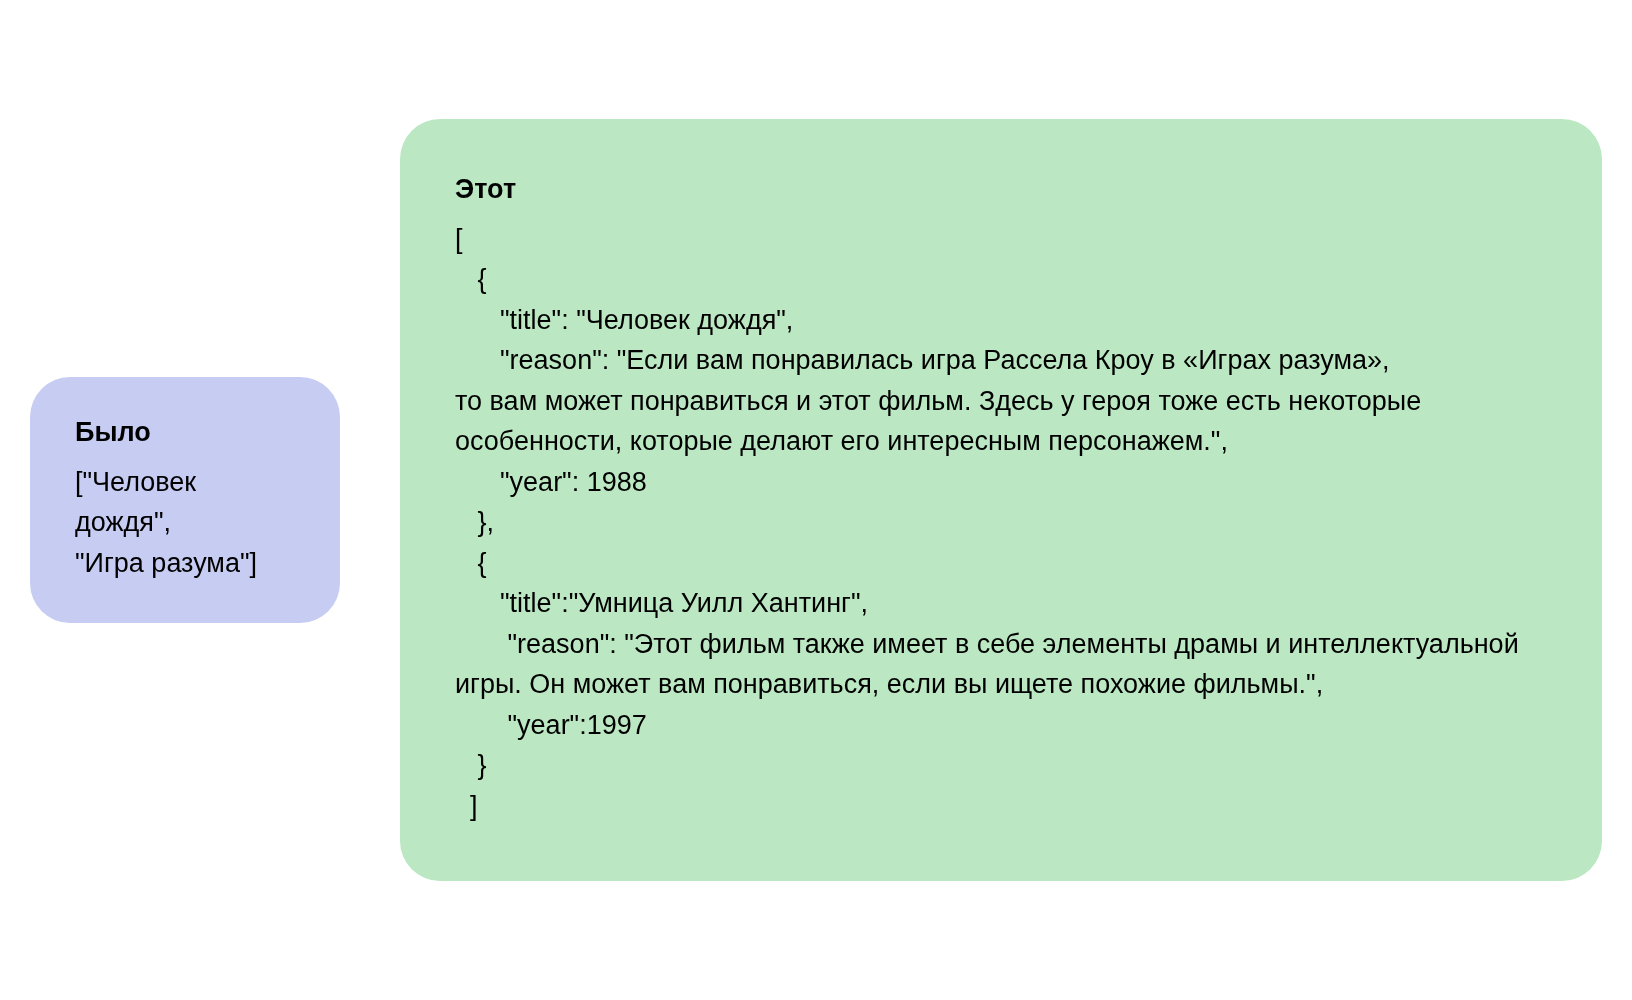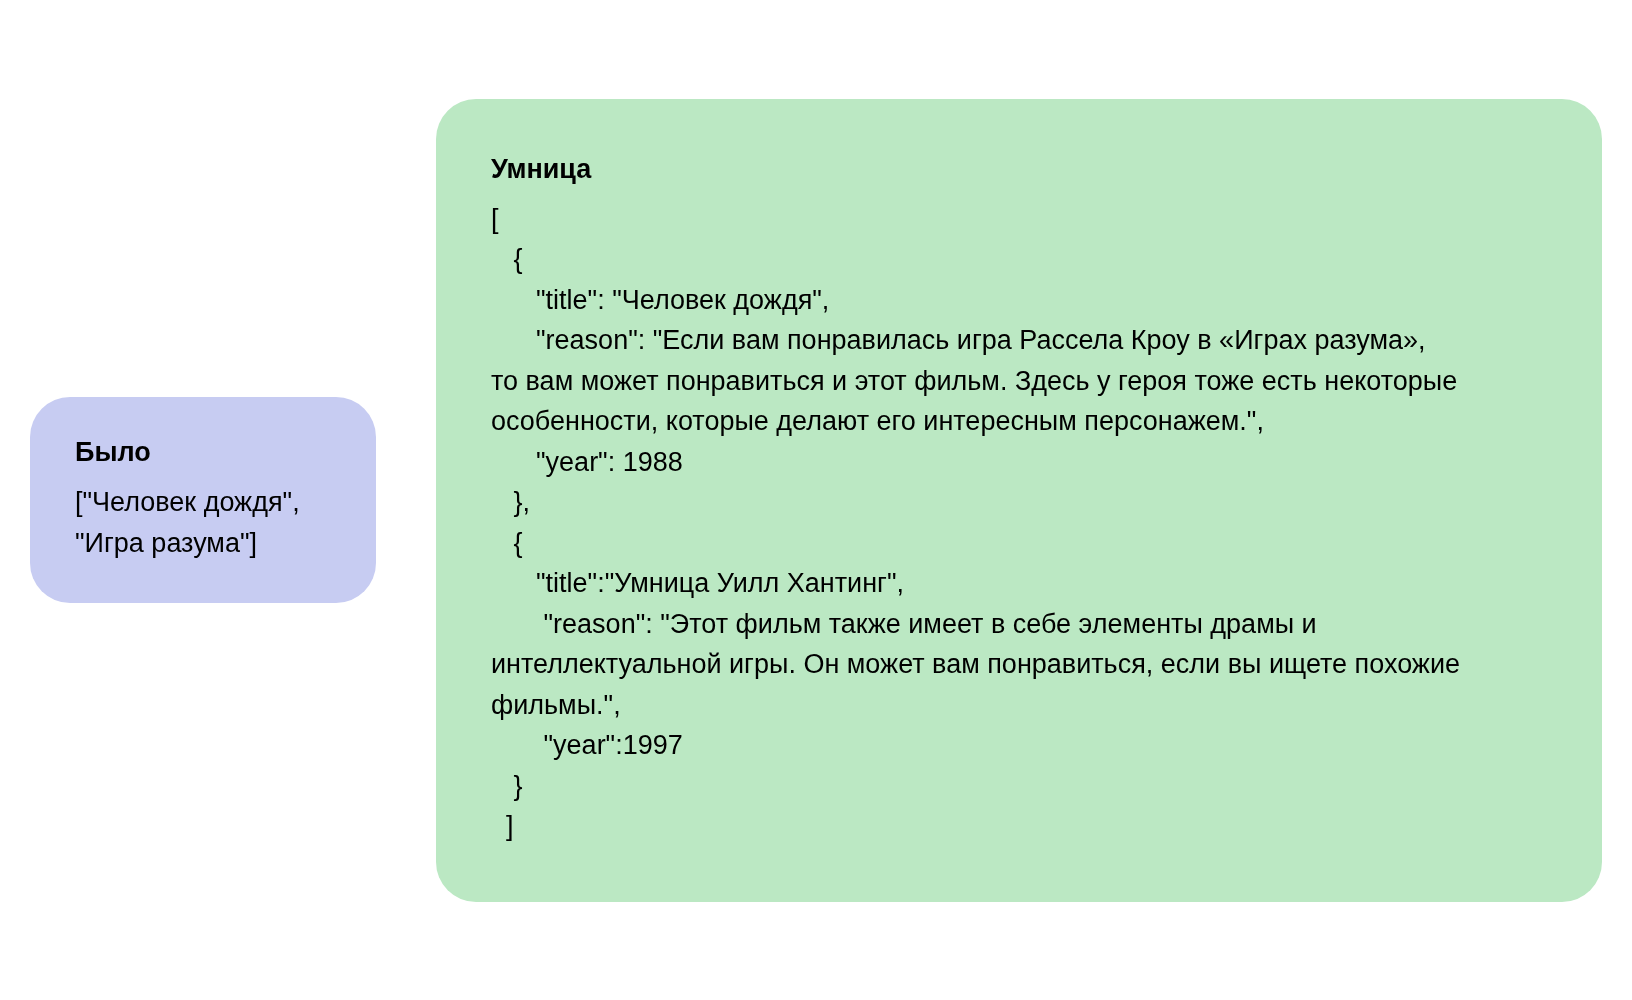--- a/index.html
+++ b/index.html
@@ -16,21 +16,21 @@
       align-items: center;
       gap: 60px;
       padding: 30px;
     }
     .card {
       border-radius: 40px;
       padding: 40px 45px;
     }
     .card-before {
       background: #c7ccf2;
-      width: 346px;
+      width: 310px;
       flex-shrink: 0;
     }
     .card-after {
       background: #bbe8c3;
       flex: 1;
       padding: 55px 60px 55px 55px;
     }
     .card-title {
       font-size: 27px;
       font-weight: 700;
@@ -48,21 +48,21 @@
 </head>
 <body>
 
 <div class="card card-before">
   <div class="card-title">Было</div>
   <div class="card-content">["Человек дождя",
 "Игра разума"]</div>
 </div>
 
 <div class="card card-after">
-  <div class="card-title">Умница</div>
+  <div class="card-title">Этот</div>
   <div class="card-content">[
    {
       "title": "Человек дождя",
       "reason": "Если вам понравилась игра Рассела Кроу в «Играх разума»,
 то вам может понравиться и этот фильм. Здесь у героя тоже есть некоторые особенности, которые делают его интересным персонажем.",
       "year": 1988
    },
    {
       "title":"Умница Уилл Хантинг",
        "reason": "Этот фильм также имеет в себе элементы драмы и интеллектуальной игры. Он может вам понравиться, если вы ищете похожие фильмы.",

